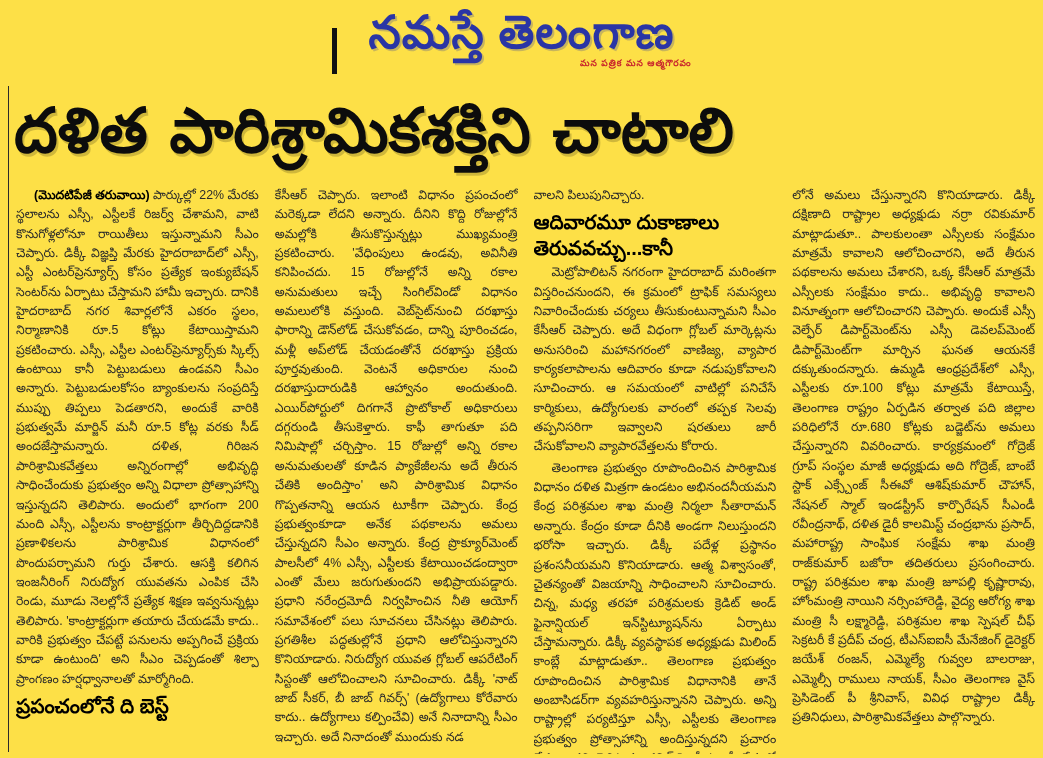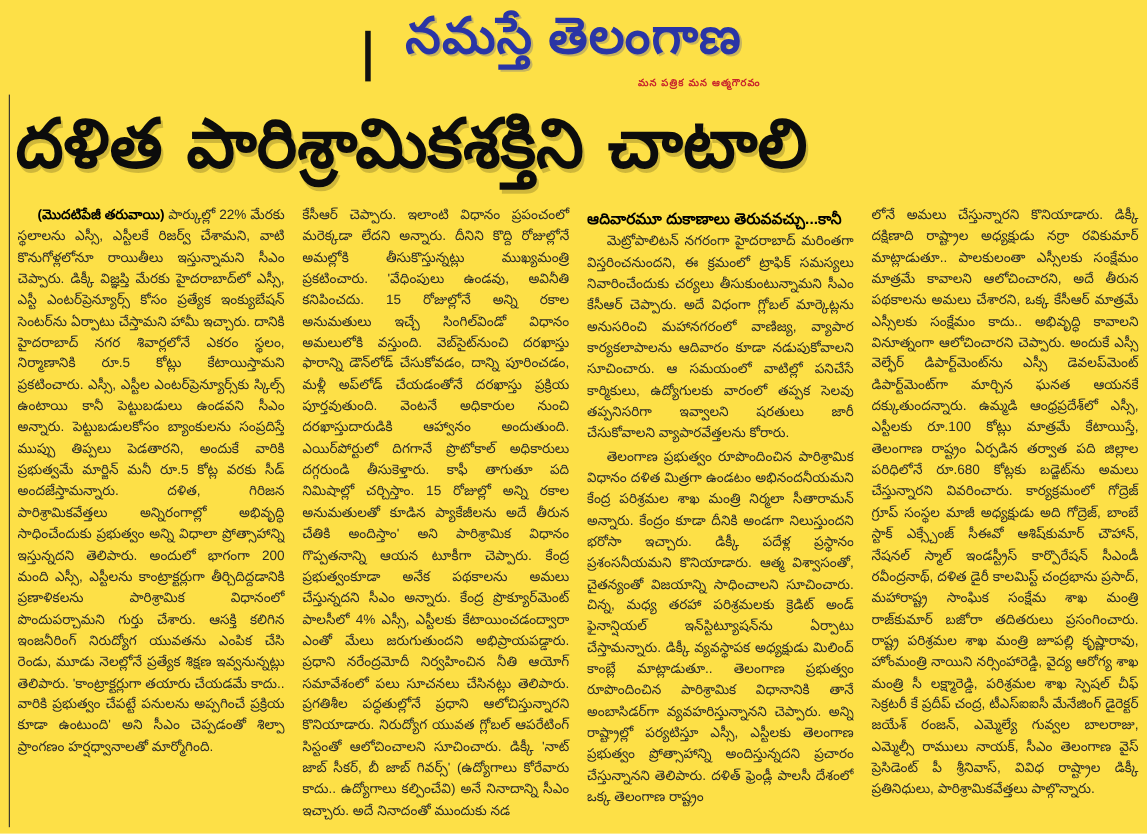--- a/index.html
+++ b/index.html
@@ -23,21 +23,21 @@
     position:absolute;left:332px;top:28px;width:5px;height:46px;
     background:#111;
   }
   .masthead-title{
     display:inline-block;
     font-size:46px;font-weight:800;line-height:1.05;
     letter-spacing:1px;
     text-shadow:2px 2px 0 rgba(40,50,160,0.25);
   }
   .masthead-tagline{
-    width:340px;margin:14px auto 0 auto;
+    width:340px;margin:2px auto 0 auto;
     text-align:right;
     font-size:9px;font-weight:700;letter-spacing:1px;
   }
   .headline{
     position:absolute;top:92px;left:14px;right:10px;height:96px;
     font-size:62px;font-weight:800;color:#0c0c0c;
     line-height:1.25;white-space:nowrap;overflow:hidden;
     text-shadow:2px 3px 0 rgba(0,0,0,0.18);
     font-family:"DejaVu Sans","Liberation Sans",sans-serif;
   }
@@ -46,21 +46,21 @@
     display:flex;gap:16px;
   }
   .col{
     flex:1 1 0;overflow:hidden;
     font-size:12.4px;line-height:1.56;text-align:justify;
     color:#2a2a2a;
   }
   .col p{margin:0 0 2px 0;text-indent:18px;}
   .col p.no-indent{text-indent:0;}
   .col h3{
-    margin:4px 0 2px 0;font-size:14px;font-weight:800;color:#000;
+    margin:4px 0 2px 0;font-size:20px;font-weight:800;color:#000;
     text-indent:0;text-align:left;line-height:1.3;
   }
   .col strong.lead{font-weight:800;color:#000;}
 </style>
 </head>
 <body>
 
 <div class="page">
 
   <div class="left-rule"></div>
@@ -69,25 +69,27 @@
   <div class="masthead">
     <div class="masthead-title" style="color: rgb(42, 53, 165);">నమస్తే తెలంగాణ</div>
     <div class="masthead-tagline" style="color: rgb(200, 35, 44);">మన పత్రిక మన ఆత్మగౌరవం</div>
   </div>
 
   <div class="headline">దళిత పారిశ్రామికశక్తిని చాటాలి</div>
 
   <div class="body-columns">
     <div class="col">
         <p><strong class="lead">(మొదటిపేజీ తరువాయి) </strong>పార్కుల్లో 22% మేరకు స్థలాలను ఎస్సీ, ఎస్టీలకే రిజర్వ్ చేశామని, వాటి కొనుగోళ్లలోనూ రాయితీలు ఇస్తున్నామని సీఎం చెప్పారు. డిక్కీ విజ్ఞప్తి మేరకు హైదరాబాద్‌లో ఎస్సీ, ఎస్టీ ఎంటర్‌ప్రెన్యూర్స్ కోసం ప్రత్యేక ఇంక్యుబేషన్ సెంటర్‌ను ఏర్పాటు చేస్తామని హామీ ఇచ్చారు. దానికి హైదరాబాద్ నగర శివార్లలోనే ఎకరం స్థలం, నిర్మాణానికి రూ.5 కోట్లు కేటాయిస్తామని ప్రకటించారు. ఎస్సీ, ఎస్టీల ఎంటర్‌ప్రెన్యూర్స్‌కు స్కిల్స్ ఉంటాయి కానీ పెట్టుబడులు ఉండవని సీఎం అన్నారు. పెట్టుబడులకోసం బ్యాంకులను సంప్రదిస్తే ముప్పు తిప్పలు పెడతారని, అందుకే వారికి ప్రభుత్వమే మార్జిన్ మనీ రూ.5 కోట్ల వరకు సీడ్ అందజేస్తామన్నారు. దళిత, గిరిజన పారిశ్రామికవేత్తలు అన్నిరంగాల్లో అభివృద్ధి సాధించేందుకు ప్రభుత్వం అన్ని విధాలా ప్రోత్సాహాన్ని ఇస్తున్నదని తెలిపారు. అందులో భాగంగా 200 మంది ఎస్సీ, ఎస్టీలను కాంట్రాక్టర్లుగా తీర్చిదిద్దడానికి ప్రణాళికలను పారిశ్రామిక విధానంలో పొందుపర్చామని గుర్తు చేశారు. ఆసక్తి కలిగిన ఇంజనీరింగ్ నిరుద్యోగ యువతను ఎంపిక చేసి రెండు, మూడు నెలల్లోనే ప్రత్యేక శిక్షణ ఇవ్వనున్నట్లు తెలిపారు. 'కాంట్రాక్టర్లుగా తయారు చేయడమే కాదు.. వారికి ప్రభుత్వం చేపట్టే పనులను అప్పగించే ప్రక్రియ కూడా ఉంటుంది' అని సీఎం చెప్పడంతో శిల్పా ప్రాంగణం హర్షధ్వానాలతో మార్మోగింది.</p>
+        <h3>ప్రపంచంలోనే ది బెస్ట్</h3>
       </div>
     <div class="col">
         <p class="no-indent">కేసీఆర్ చెప్పారు. ఇలాంటి విధానం ప్రపంచంలో మరెక్కడా లేదని అన్నారు. దీనిని కొద్ది రోజుల్లోనే అమల్లోకి తీసుకొస్తున్నట్లు ముఖ్యమంత్రి ప్రకటించారు. 'వేధింపులు ఉండవు, అవినీతి కనిపించదు. 15 రోజుల్లోనే అన్ని రకాల అనుమతులు ఇచ్చే సింగిల్‌విండో విధానం అమలులోకి వస్తుంది. వెబ్‌సైట్‌నుంచి దరఖాస్తు ఫారాన్ని డౌన్‌లోడ్ చేసుకోవడం, దాన్ని పూరించడం, మళ్లీ అప్‌లోడ్ చేయడంతోనే దరఖాస్తు ప్రక్రియ పూర్తవుతుంది. వెంటనే అధికారుల నుంచి దరఖాస్తుదారుడికి ఆహ్వానం అందుతుంది. ఎయిర్‌పోర్టులో దిగగానే ప్రొటోకాల్ అధికారులు దగ్గరుండి తీసుకెళ్తారు. కాఫీ తాగుతూ పది నిమిషాల్లో చర్చిస్తాం. 15 రోజుల్లో అన్ని రకాల అనుమతులతో కూడిన ప్యాకేజీలను అదే తీరున చేతికి అందిస్తాం' అని పారిశ్రామిక విధానం గొప్పతనాన్ని ఆయన టూకీగా చెప్పారు. కేంద్ర ప్రభుత్వంకూడా అనేక పథకాలను అమలు చేస్తున్నదని సీఎం అన్నారు. కేంద్ర ప్రొక్యూర్‌మెంట్ పాలసీలో 4% ఎస్సీ, ఎస్టీలకు కేటాయించడంద్వారా ఎంతో మేలు జరుగుతుందని అభిప్రాయపడ్డారు. ప్రధాని నరేంద్రమోదీ నిర్వహించిన నీతి ఆయోగ్ సమావేశంలో పలు సూచనలు చేసినట్లు తెలిపారు. ప్రగతిశీల పద్ధతుల్లోనే ప్రధాని ఆలోచిస్తున్నారని కొనియాడారు. నిరుద్యోగ యువత గ్లోబల్ ఆపరేటింగ్ సిస్టంతో ఆలోచించాలని సూచించారు. డిక్కీ 'నాట్ జాబ్ సీకర్, బీ జాబ్ గివర్స్' (ఉద్యోగాలు కోరేవారు కాదు.. ఉద్యోగాలు కల్పించేవి) అనే నినాదాన్ని సీఎం ఇచ్చారు. అదే నినాదంతో ముందుకు నడ</p>
       </div>
     <div class="col">
+        <p class="no-indent">వాలని పిలుపునిచ్చారు.</p>
         <h3>ఆదివారమూ దుకాణాలు తెరువవచ్చు...కానీ</h3>
         <p>మెట్రోపాలిటన్ నగరంగా హైదరాబాద్ మరింతగా విస్తరించనుందని, ఈ క్రమంలో ట్రాఫిక్ సమస్యలు నివారించేందుకు చర్యలు తీసుకుంటున్నామని సీఎం కేసీఆర్ చెప్పారు. అదే విధంగా గ్లోబల్ మార్కెట్లను అనుసరించి మహానగరంలో వాణిజ్య, వ్యాపార కార్యకలాపాలను ఆదివారం కూడా నడుపుకోవాలని సూచించారు. ఆ సమయంలో వాటిల్లో పనిచేసే కార్మికులు, ఉద్యోగులకు వారంలో తప్పక సెలవు తప్పనిసరిగా ఇవ్వాలని షరతులు జారీ చేసుకోవాలని వ్యాపారవేత్తలను కోరారు.</p>
         <p>తెలంగాణ ప్రభుత్వం రూపొందించిన పారిశ్రామిక విధానం దళిత మిత్రగా ఉండటం అభినందనీయమని కేంద్ర పరిశ్రమల శాఖ మంత్రి నిర్మలా సీతారామన్ అన్నారు. కేంద్రం కూడా దీనికి అండగా నిలుస్తుందని భరోసా ఇచ్చారు. డిక్కీ పదేళ్ల ప్రస్థానం ప్రశంసనీయమని కొనియాడారు. ఆత్మ విశ్వాసంతో, చైతన్యంతో విజయాన్ని సాధించాలని సూచించారు. చిన్న, మధ్య తరహా పరిశ్రమలకు క్రెడిట్ అండ్ ఫైనాన్షియల్ ఇన్‌స్టిట్యూషన్‌ను ఏర్పాటు చేస్తామన్నారు. డిక్కీ వ్యవస్థాపక అధ్యక్షుడు మిలింద్ కాంబ్లే మాట్లాడుతూ.. తెలంగాణ ప్రభుత్వం రూపొందించిన పారిశ్రామిక విధానానికి తానే అంబాసిడర్‌గా వ్యవహరిస్తున్నానని చెప్పారు. అన్ని రాష్ట్రాల్లో పర్యటిస్తూ ఎస్సీ, ఎస్టీలకు తెలంగాణ ప్రభుత్వం ప్రోత్సాహాన్ని అందిస్తున్నదని ప్రచారం చేస్తున్నానని తెలిపారు. దళిత్ ఫ్రెండ్లీ పాలసీ దేశంలో ఒక్క తెలంగాణ రాష్ట్రం</p>
       </div>
     <div class="col">
         <p class="no-indent">లోనే అమలు చేస్తున్నారని కొనియాడారు. డిక్కీ దక్షిణాది రాష్ట్రాల అధ్యక్షుడు నర్రా రవికుమార్ మాట్లాడుతూ.. పాలకులంతా ఎస్సీలకు సంక్షేమం మాత్రమే కావాలని ఆలోచించారని, అదే తీరున పథకాలను అమలు చేశారని, ఒక్క కేసీఆర్ మాత్రమే ఎస్సీలకు సంక్షేమం కాదు.. అభివృద్ధి కావాలని వినూత్నంగా ఆలోచించారని చెప్పారు. అందుకే ఎస్సీ వెల్ఫేర్ డిపార్ట్‌మెంట్‌ను ఎస్సీ డెవలప్‌మెంట్ డిపార్ట్‌మెంట్‌గా మార్చిన ఘనత ఆయనకే దక్కుతుందన్నారు. ఉమ్మడి ఆంధ్రప్రదేశ్‌లో ఎస్సీ, ఎస్టీలకు రూ.100 కోట్లు మాత్రమే కేటాయిస్తే, తెలంగాణ రాష్ట్రం ఏర్పడిన తర్వాత పది జిల్లాల పరిధిలోనే రూ.680 కోట్లకు బడ్జెట్‌ను అమలు చేస్తున్నారని వివరించారు. కార్యక్రమంలో గోద్రెజ్ గ్రూప్ సంస్థల మాజీ అధ్యక్షుడు అది గోద్రెజ్, బాంబే స్టాక్ ఎక్స్చేంజ్ సీఈవో ఆశిష్‌కుమార్ చౌహాన్, నేషనల్ స్మాల్ ఇండస్ట్రీస్ కార్పొరేషన్ సీఎండీ రవీంద్రనాథ్, దళిత డైరీ కాలమిస్ట్ చంద్రభాను ప్రసాద్, మహారాష్ట్ర సాంఘిక సంక్షేమ శాఖ మంత్రి రాజ్‌కుమార్ బజోరా తదితరులు ప్రసంగించారు. రాష్ట్ర పరిశ్రమల శాఖ మంత్రి జూపల్లి కృష్ణారావు, హోంమంత్రి నాయిని నర్సింహారెడ్డి, వైద్య ఆరోగ్య శాఖ మంత్రి సీ లక్ష్మారెడ్డి, పరిశ్రమల శాఖ స్పెషల్ చీఫ్ సెక్రటరీ కే ప్రదీప్ చంద్ర, టీఎస్ఐఐసీ మేనేజింగ్ డైరెక్టర్ జయేశ్ రంజన్, ఎమ్మెల్యే గువ్వల బాలరాజు, ఎమ్మెల్సీ రాములు నాయక్, సీఎం తెలంగాణ వైస్ ప్రెసిడెంట్ పీ శ్రీనివాస్, వివిధ రాష్ట్రాల డిక్కీ ప్రతినిధులు, పారిశ్రామికవేత్తలు పాల్గొన్నారు.</p>
       </div>
   </div>
 
 </div>

